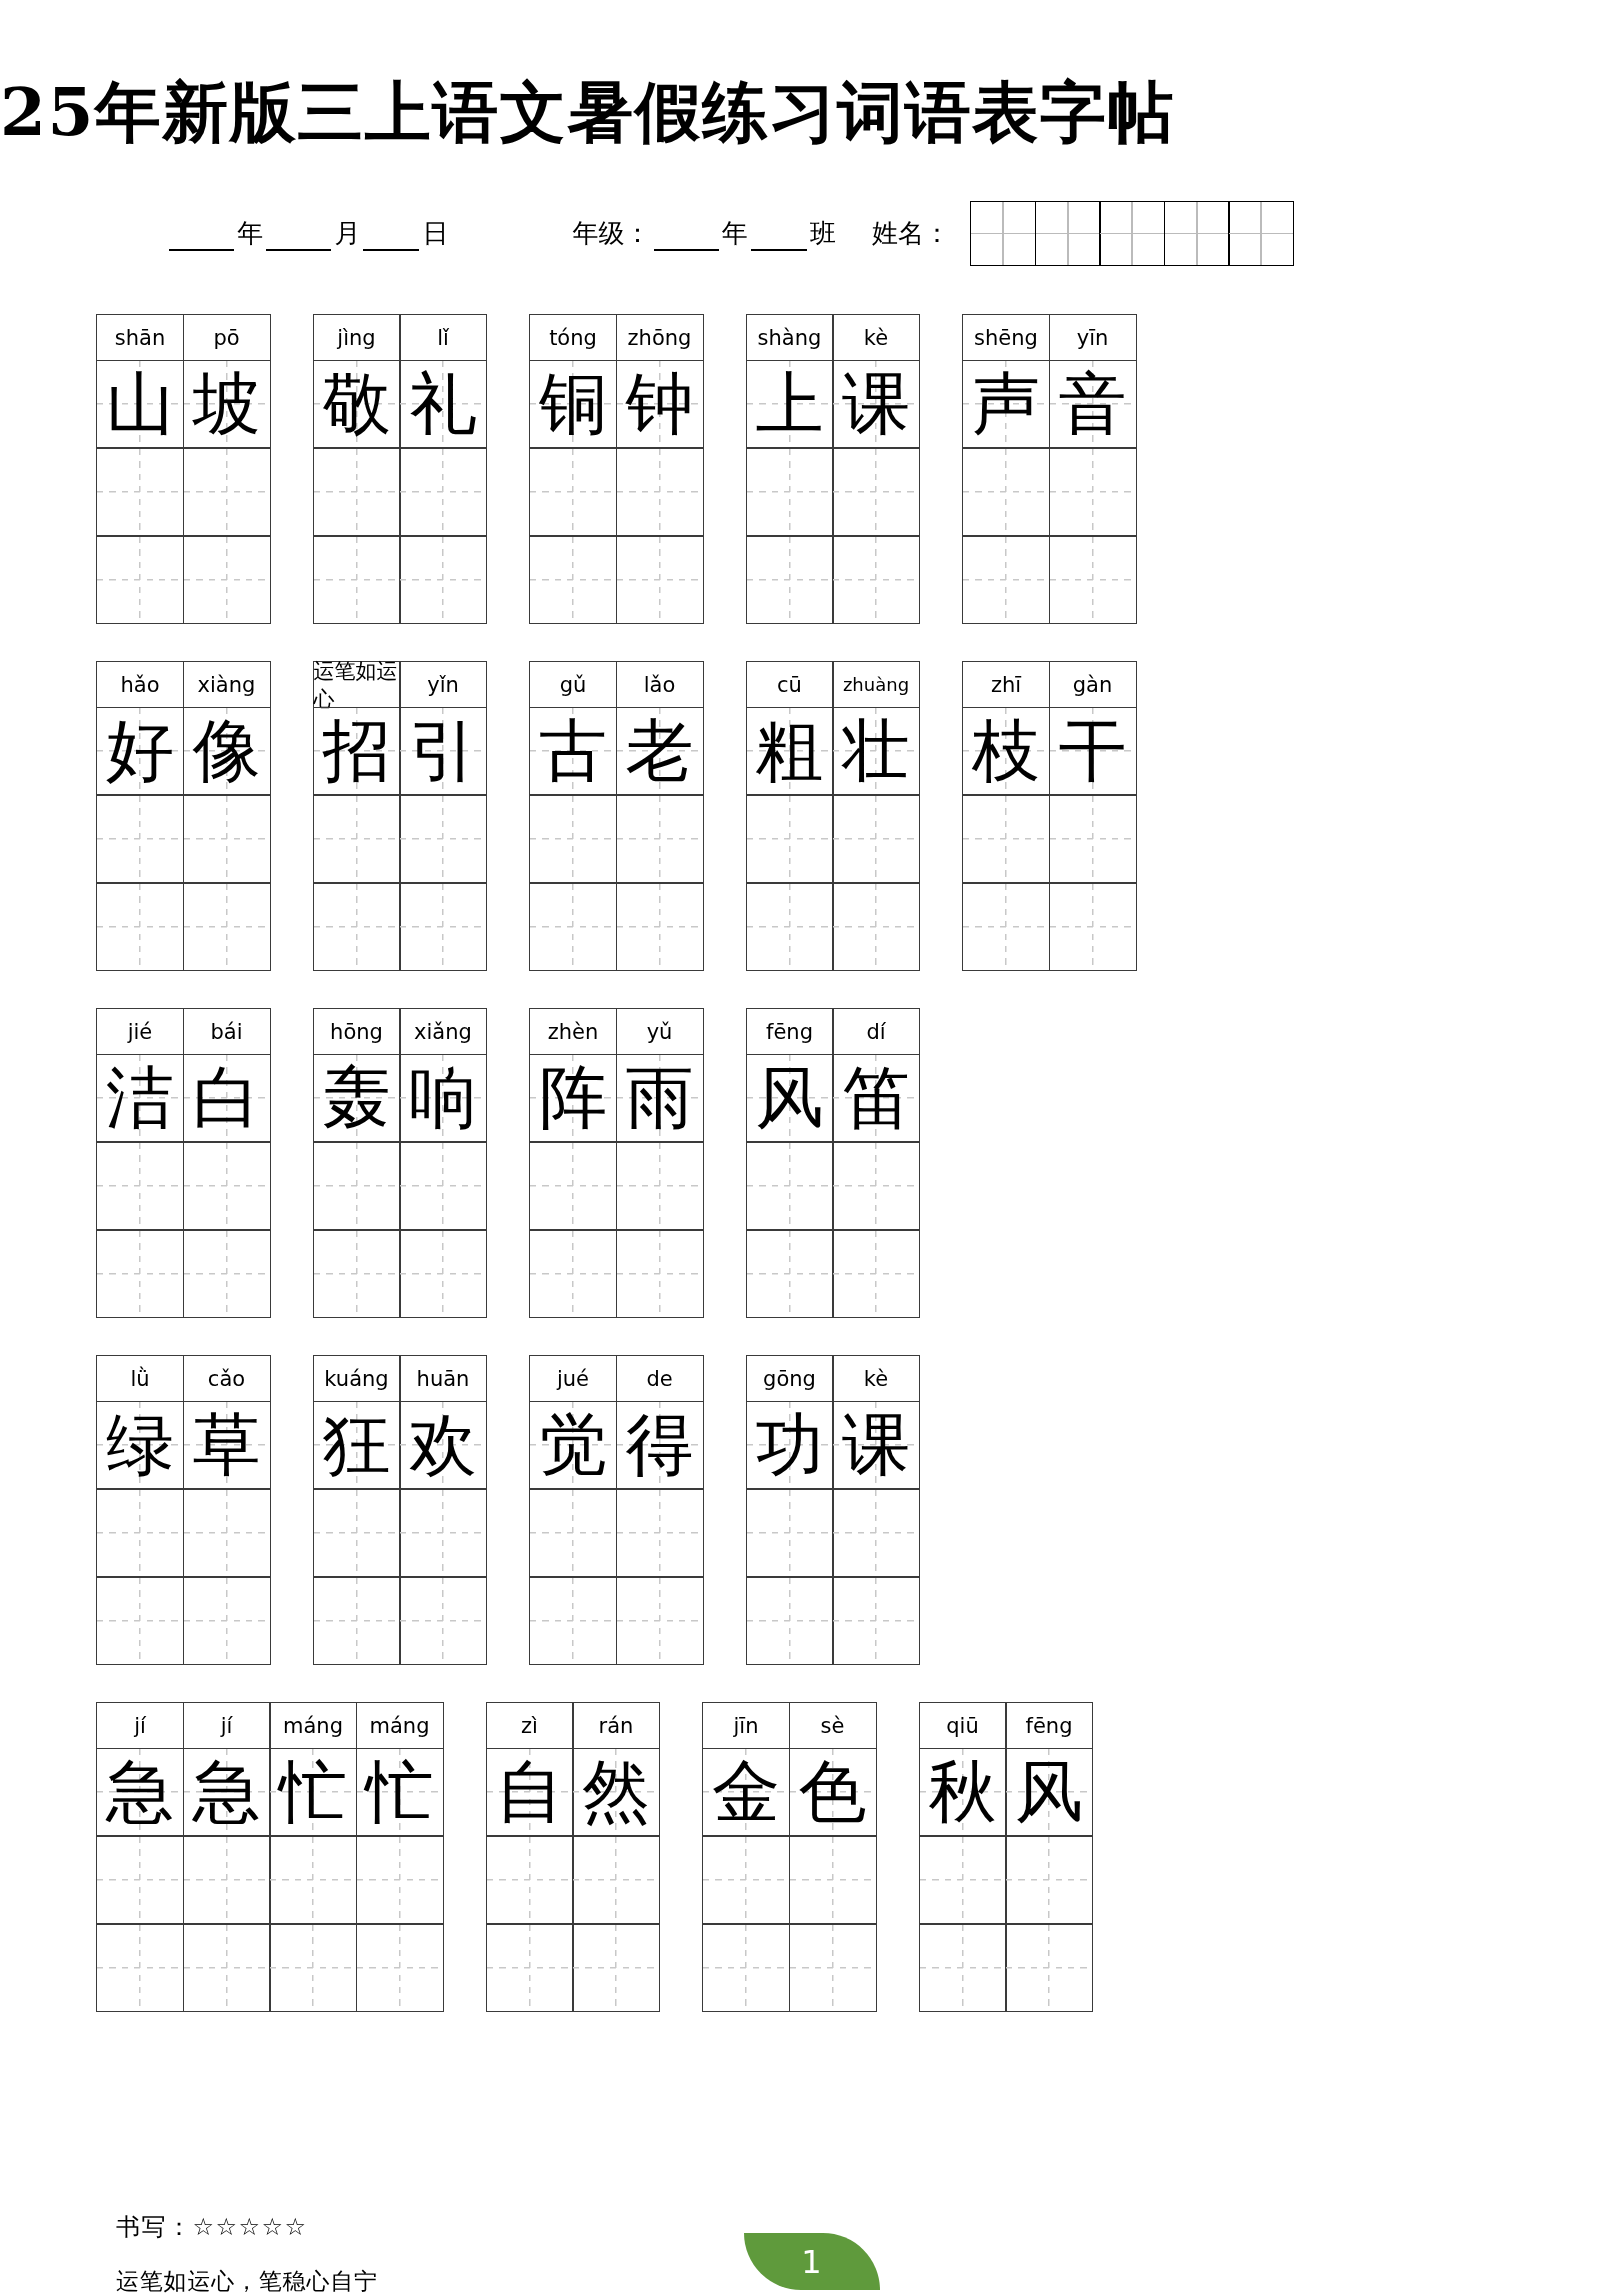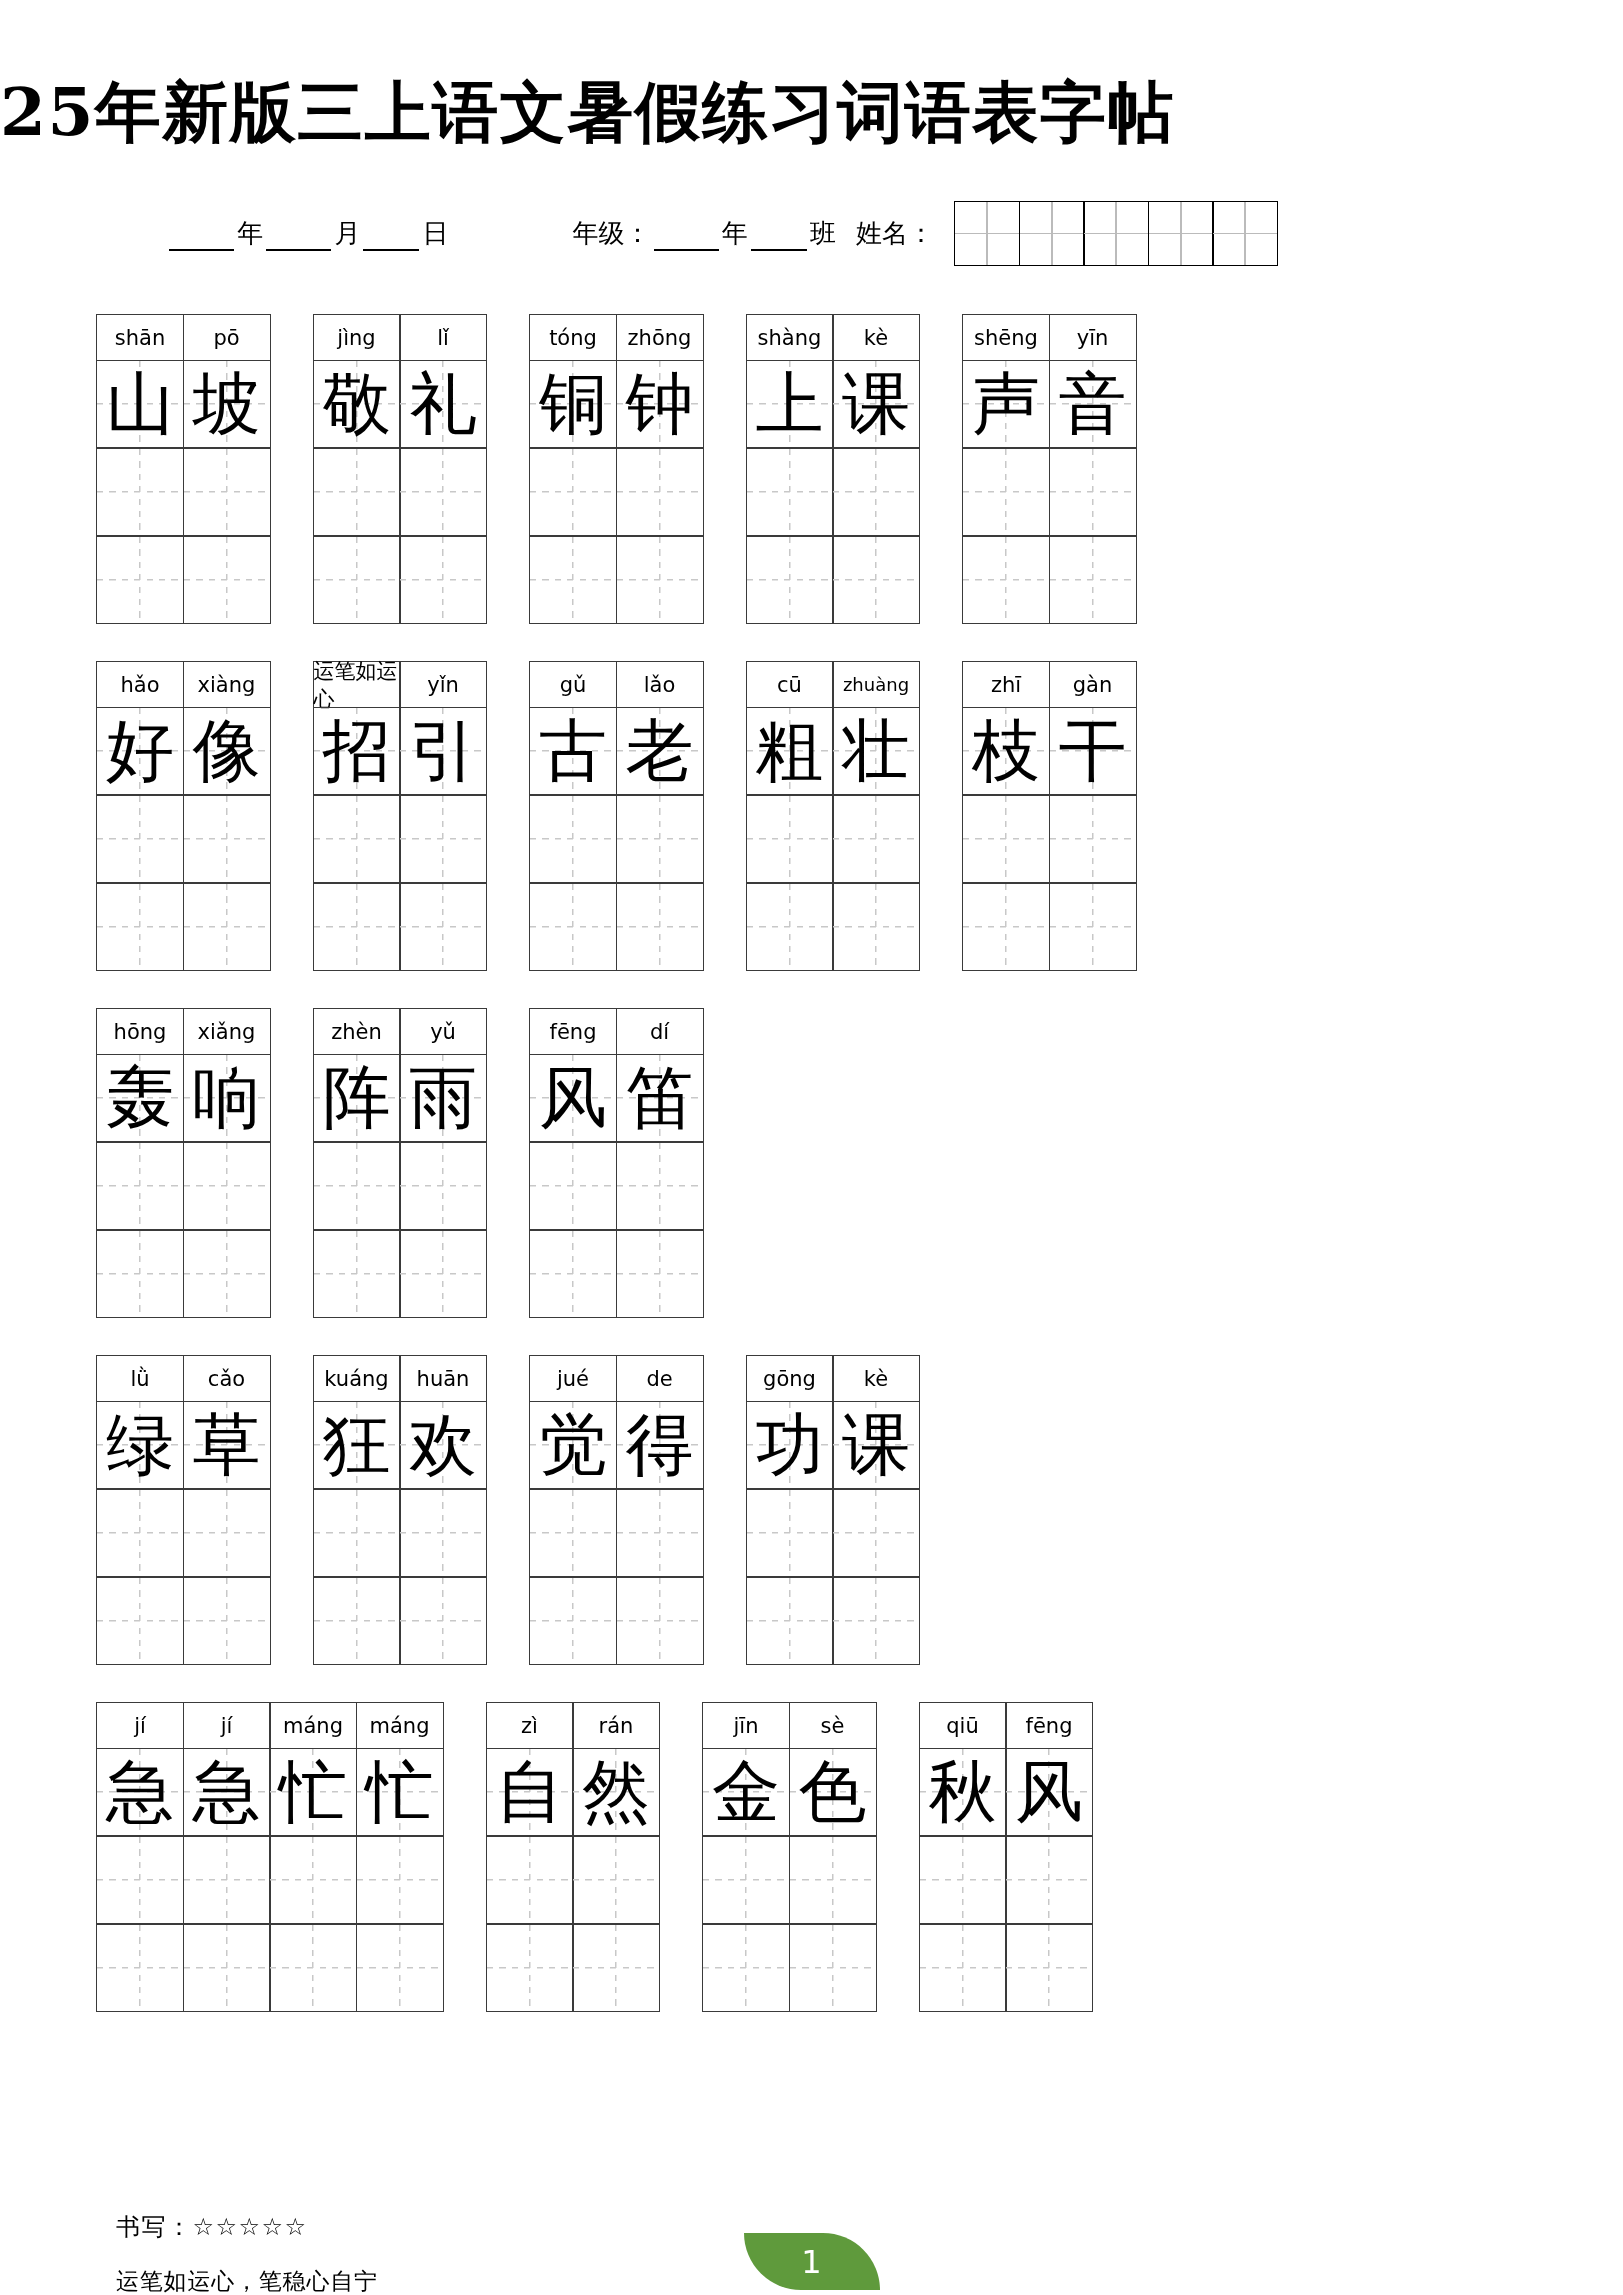--- a/index.html
+++ b/index.html
@@ -58,21 +58,21 @@
   }
   .blank-line.short { width: 56px; }
   .info-grade {
     display: flex;
     align-items: flex-end;
     white-space: nowrap;
     margin-left: 124px;
     justify-content: space-between;
   }
   .name-label {
-    margin-left: 20px;
+    margin-left: 36px;
     white-space: nowrap;
   }
   .name-boxes {
     display: flex;
     margin-left: 21.6px;
   }
   .name-box {
     width: 66px;
     height: 65px;
     border: 1.5px solid #000;
@@ -442,20 +442,42 @@
           </div>
           <div class="practice-row">
             <div class="cell practice-cell"></div>
             <div class="cell practice-cell"></div>
           </div>
         </div>
       </div>
       <div class="word-row">
         <div class="word-group">
           <div class="pinyin-row">
+            <div class="cell pinyin-cell">jié</div>
+            <div class="cell pinyin-cell">bái</div>
+          </div>
+          <div class="char-row">
+            <div class="cell char-cell">
+              <span class="glyph">洁</span>
+            </div>
+            <div class="cell char-cell">
+              <span class="glyph">白</span>
+            </div>
+          </div>
+          <div class="practice-row">
+            <div class="cell practice-cell"></div>
+            <div class="cell practice-cell"></div>
+          </div>
+          <div class="practice-row">
+            <div class="cell practice-cell"></div>
+            <div class="cell practice-cell"></div>
+          </div>
+        </div>
+        <div class="word-group">
+          <div class="pinyin-row">
             <div class="cell pinyin-cell">hōng</div>
             <div class="cell pinyin-cell">xiǎng</div>
           </div>
           <div class="char-row">
             <div class="cell char-cell">
               <span class="glyph">轰</span>
             </div>
             <div class="cell char-cell">
               <span class="glyph">响</span>
             </div>

